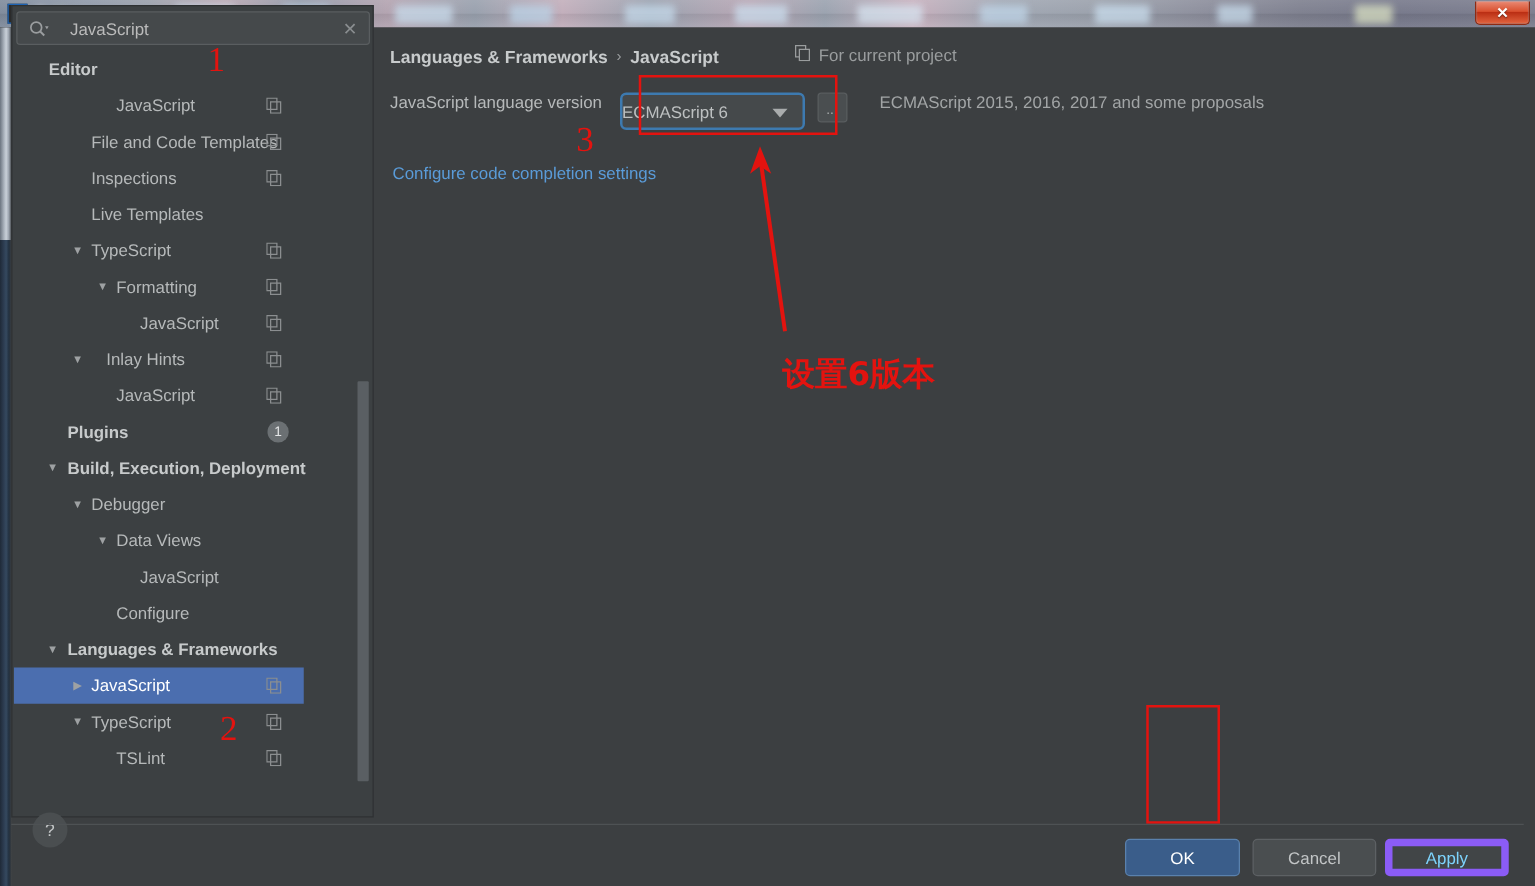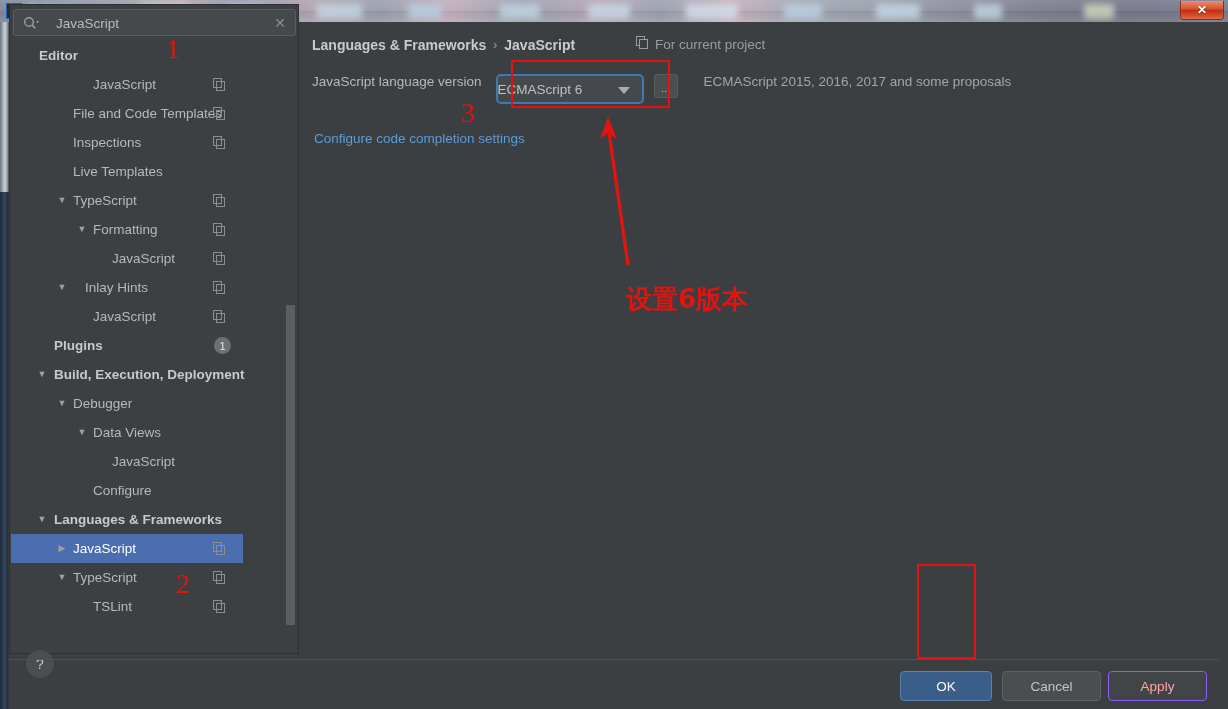--- a/index.html
+++ b/index.html
@@ -207,21 +207,21 @@
     background: #4e5254;
   }
   .btn {
     position: absolute; top: 671px; height: 30px;
     border-radius: 4px; font-size: 13.5px;
     display: flex; align-items: center; justify-content: center;
     cursor: pointer;
   }
   .btn-ok     { left: 900px; width: 92px; background: #3a5d8a; border: 1px solid #5a81ad; color: #ffffff; }
   .btn-cancel { left: 1002px; width: 99px; background: #4a4e50; border: 1px solid #5d6164; color: #c2c5c6; }
-  .btn-apply  { left: 1108px; width: 99px; background: #414547; border: 1px solid #8b5cf6; color: #fca5a5; }
+  .btn-apply  { left: 1108px; width: 99px; background: #414547; border: 6px solid #8b5cf6; color: #7dd3fc; }
 </style>
 </head>
 <body>
 
 <div id="root">
 
   <div class="titlebar">
     <div class="blurstreaks">
       <div class="bs" style="left:140px;width:48px;background:#cfe1ef;"></div>
       <div class="bs" style="left:226px;width:38px;background:#c2d8ea;"></div>

